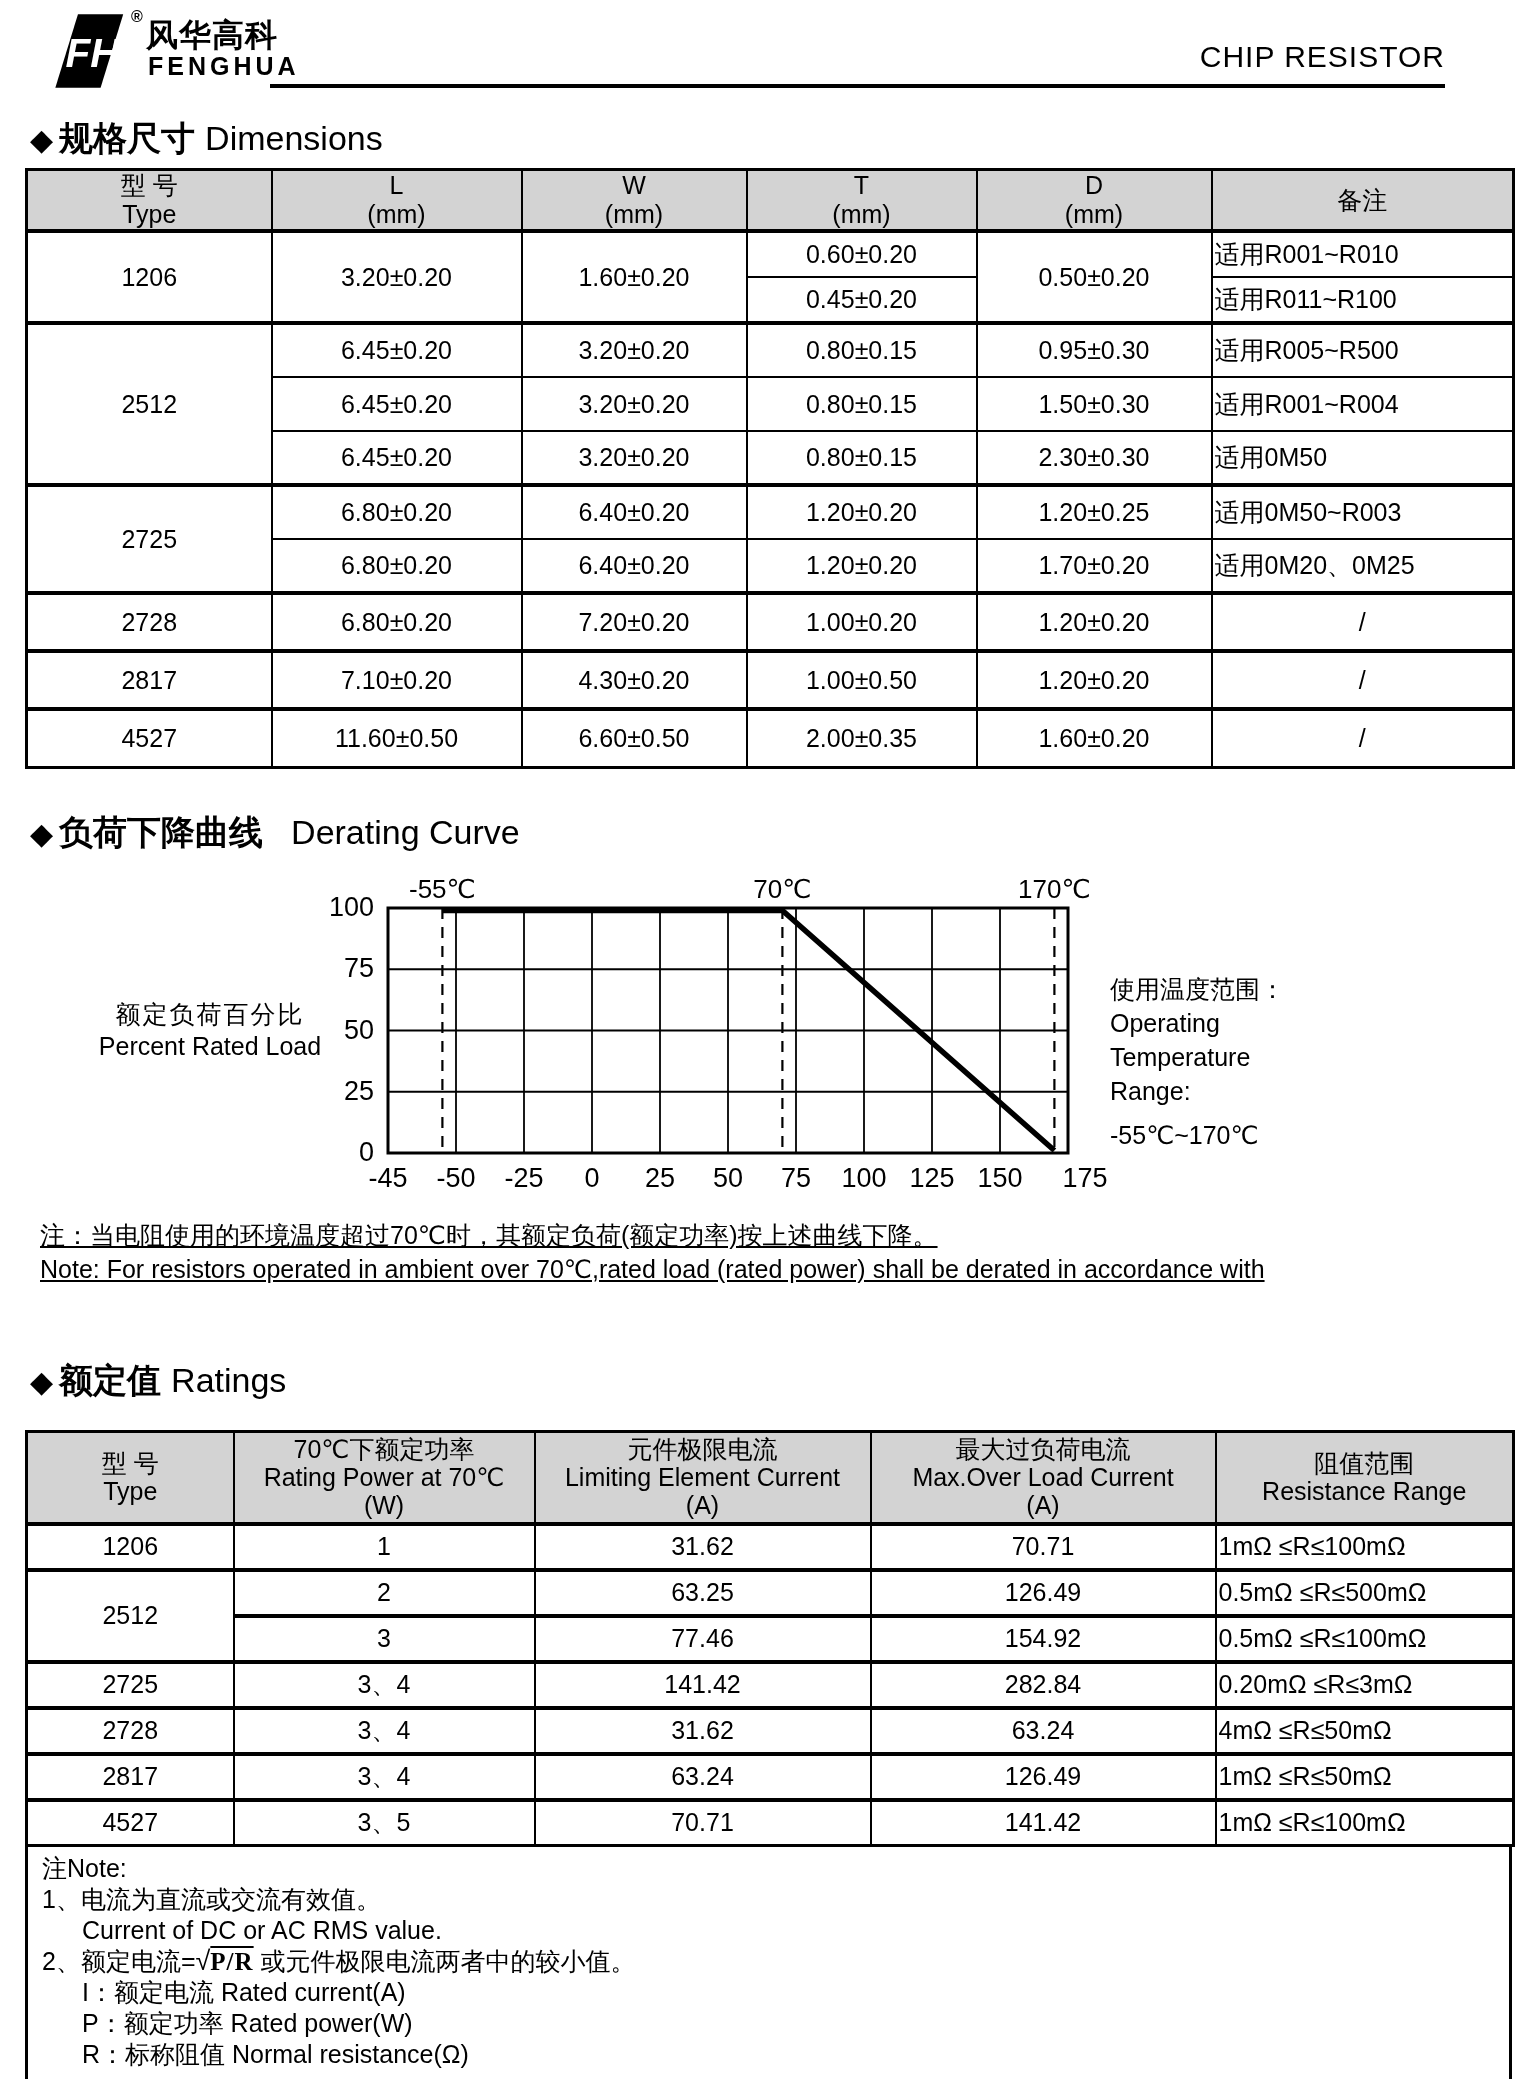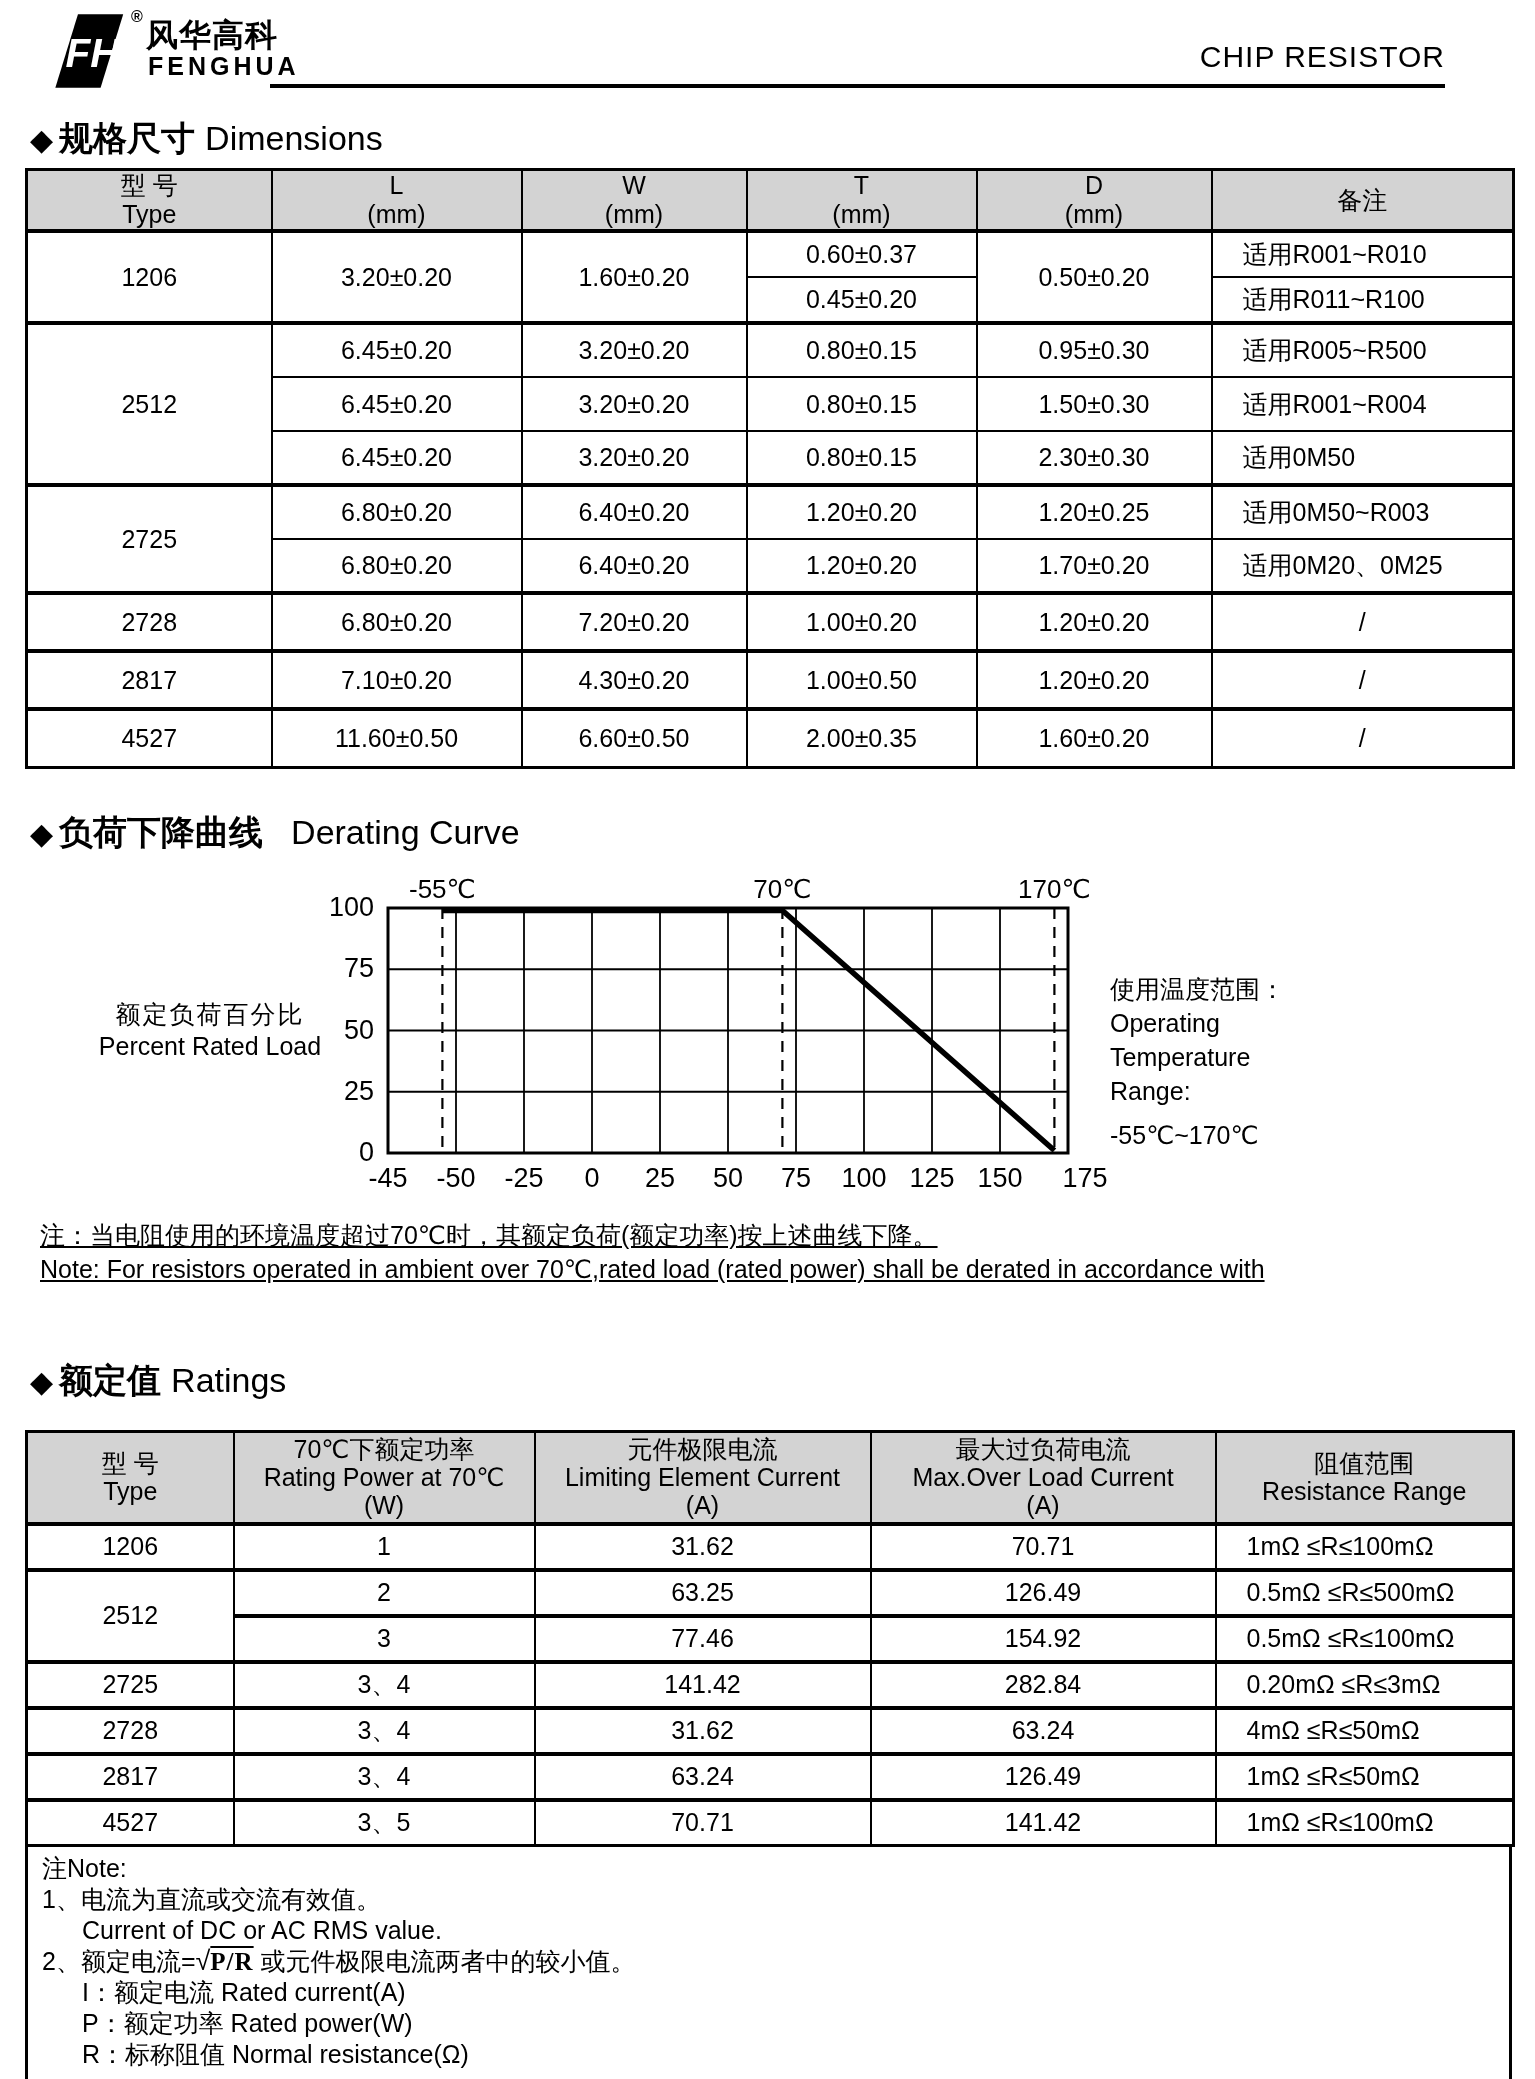--- a/index.html
+++ b/index.html
@@ -28,21 +28,21 @@
   #derating-heading { left:30px; top:810px; }
   #ratings-heading { left:30px; top:1358px; }
 
   
   table { border-collapse:collapse; table-layout:fixed; width:1487px; }
   .dtable { position:absolute; left:25px; top:168px; }
   td, th { border:2px solid #000; font-size:25px; text-align:center; vertical-align:middle; font-weight:400; }
   table { border:3px solid #000; }
   th { background:#d3d3d3; border-bottom:4px solid #000; line-height:29px; }
   tr.gb td { border-top:4px solid #000; }
-  td.rem { text-align:left; padding-left:30px; }
+  td.rem { text-align:left; padding-left:2px; }
   td.cen { text-align:center; padding-left:0; }
   tr.h60 { height:60px; } tr.h46 { height:46px; } tr.h54 { height:54px; } tr.h58 { height:58px; }
   tr.h92 { height:92px; } tr.h46r { height:46px; }
 
   
   .ratings-block { position:absolute; left:25px; top:1430px; width:1487px; }
   .ratings-block th { line-height:28px; }
   .note-box {
     border:3px solid #000; border-top:none; padding:6px 14px 12px 14px;
     font-size:25px; line-height:31px;
@@ -117,21 +117,21 @@
             <div>(mm)</div>
           </th>
       <th>
             <div>备注</div>
           </th>
     </tr>
     <tr class="h46">
       <td rowspan="2">1206</td>
       <td rowspan="2">3.20±0.20</td>
       <td rowspan="2">1.60±0.20</td>
-      <td>0.60±0.37</td>
+      <td>0.60±0.20</td>
       <td rowspan="2">0.50±0.20</td>
       <td class="rem">适用R001~R010</td>
     </tr>
     <tr class="h46">
       <td>0.45±0.20</td>
       <td class="rem">适用R011~R100</td>
     </tr>
     <tr class="h54 gb">
       <td rowspan="3">2512</td>
       <td>6.45±0.20</td>

